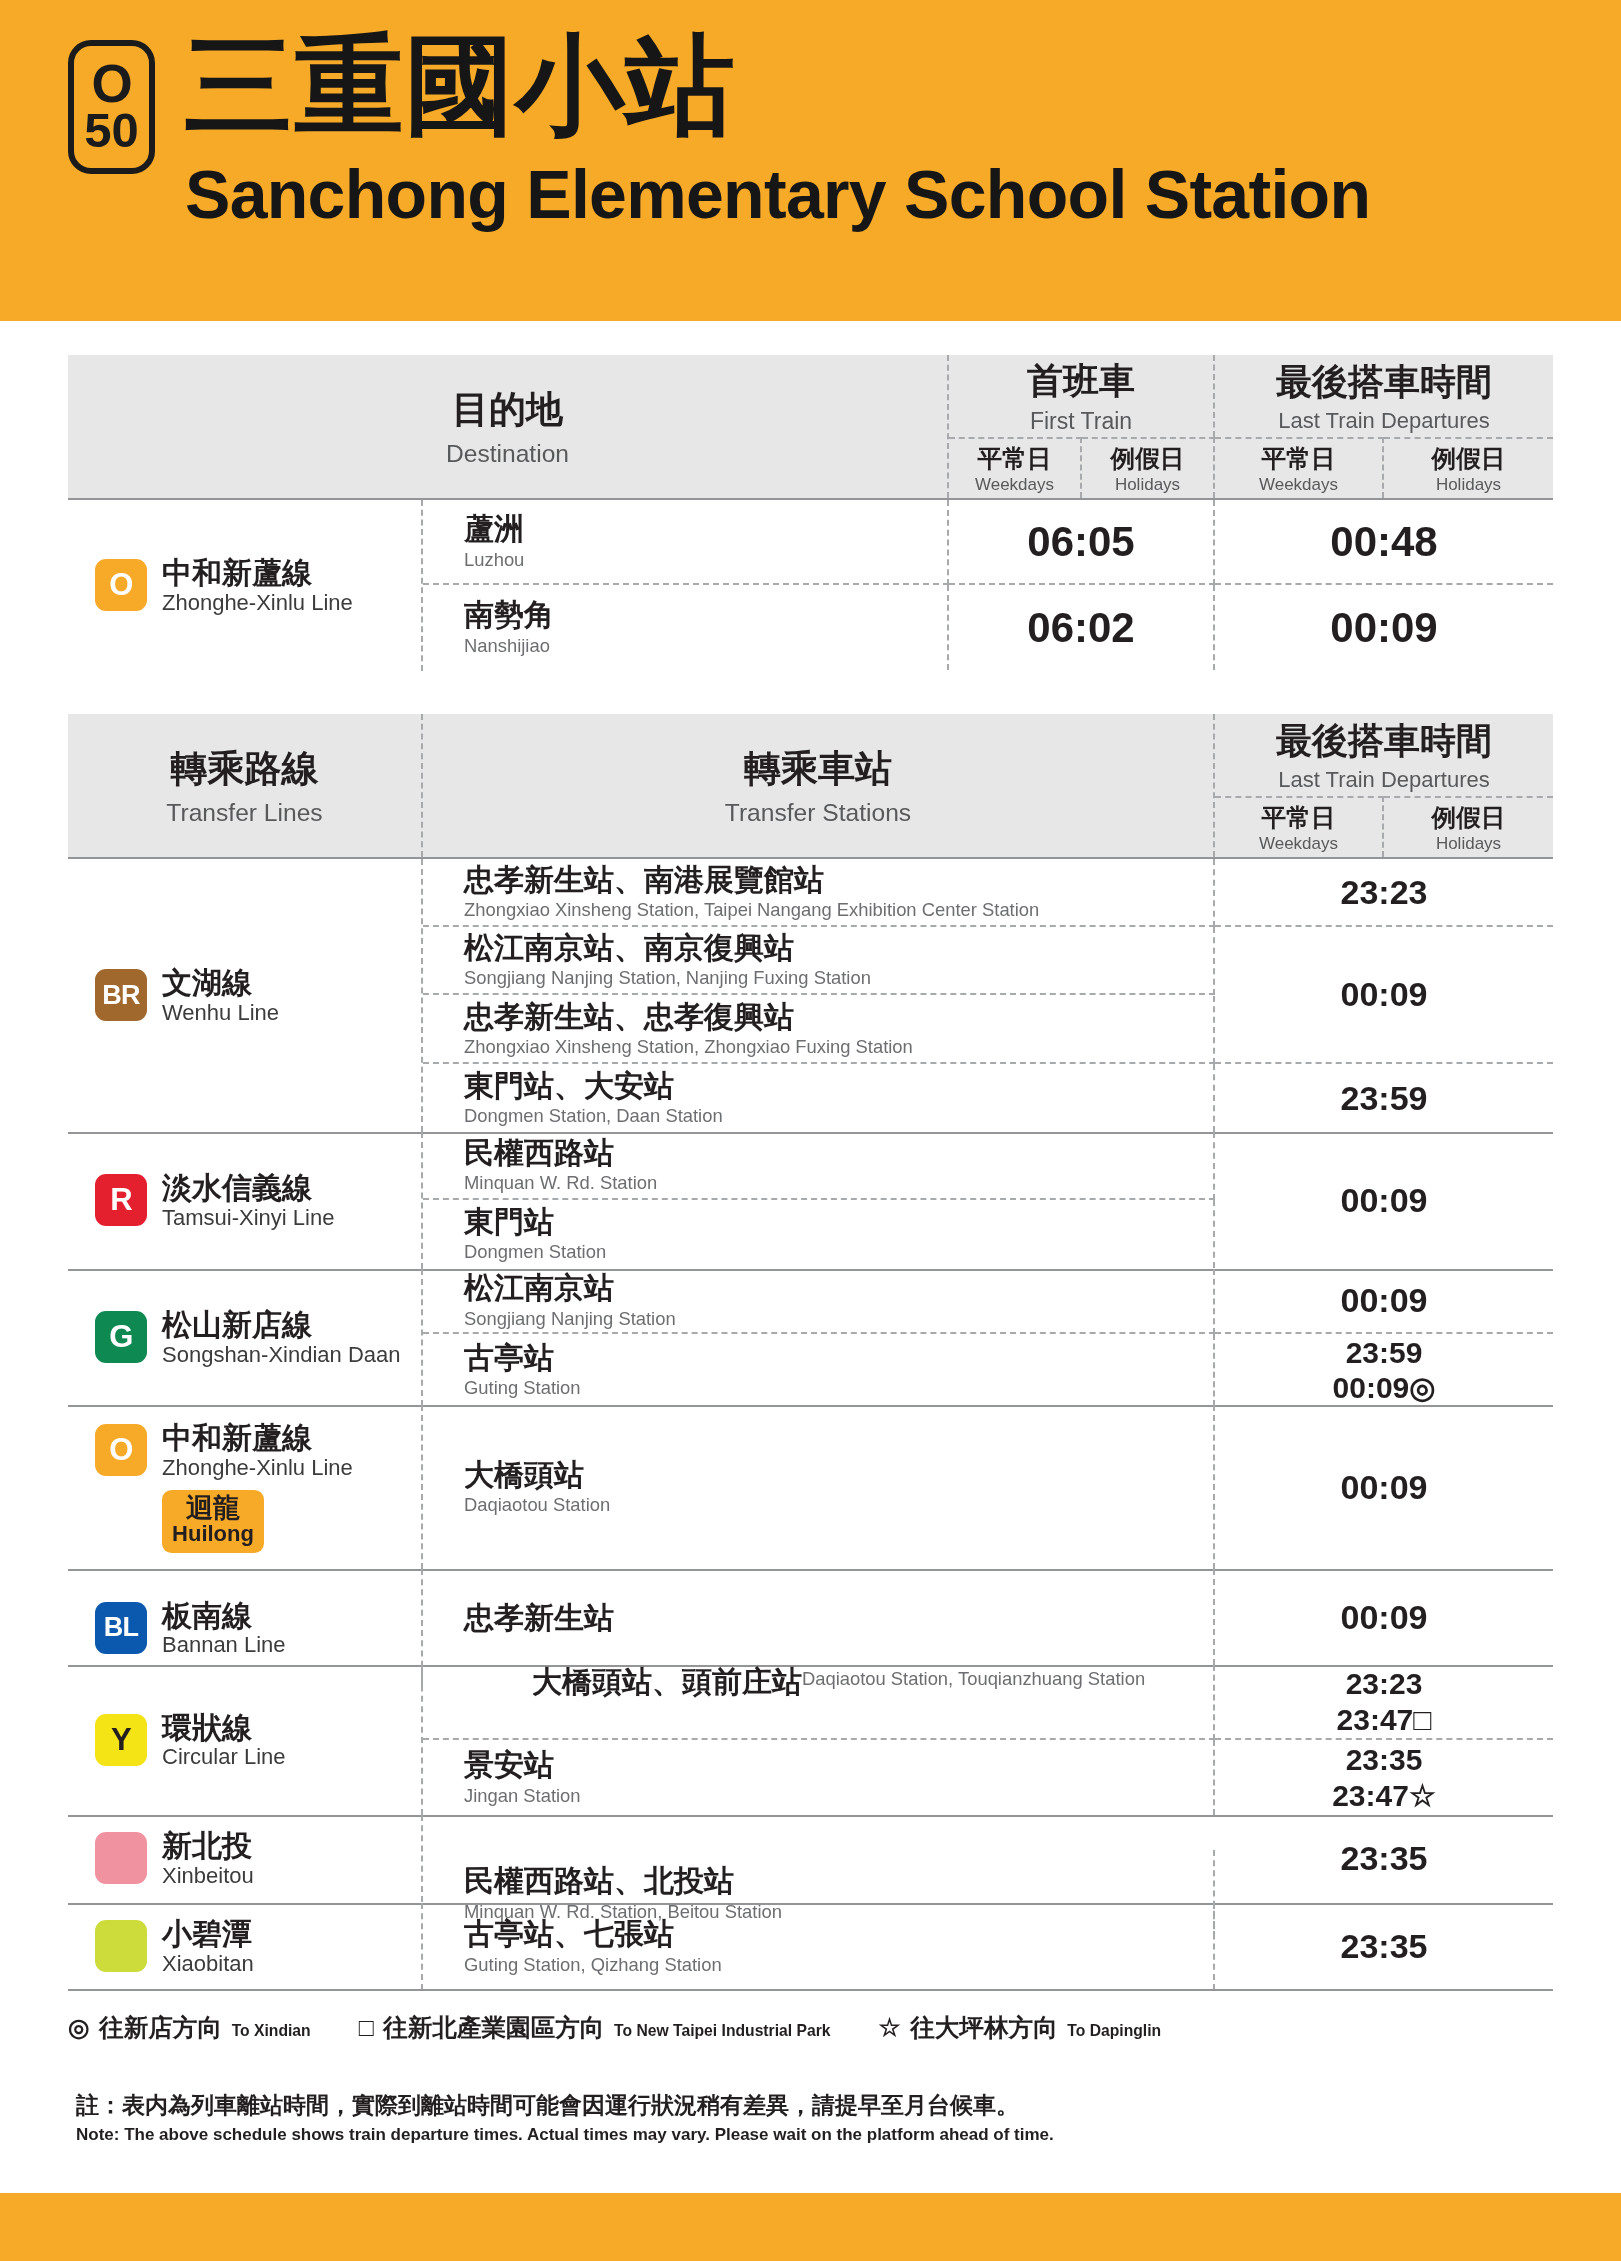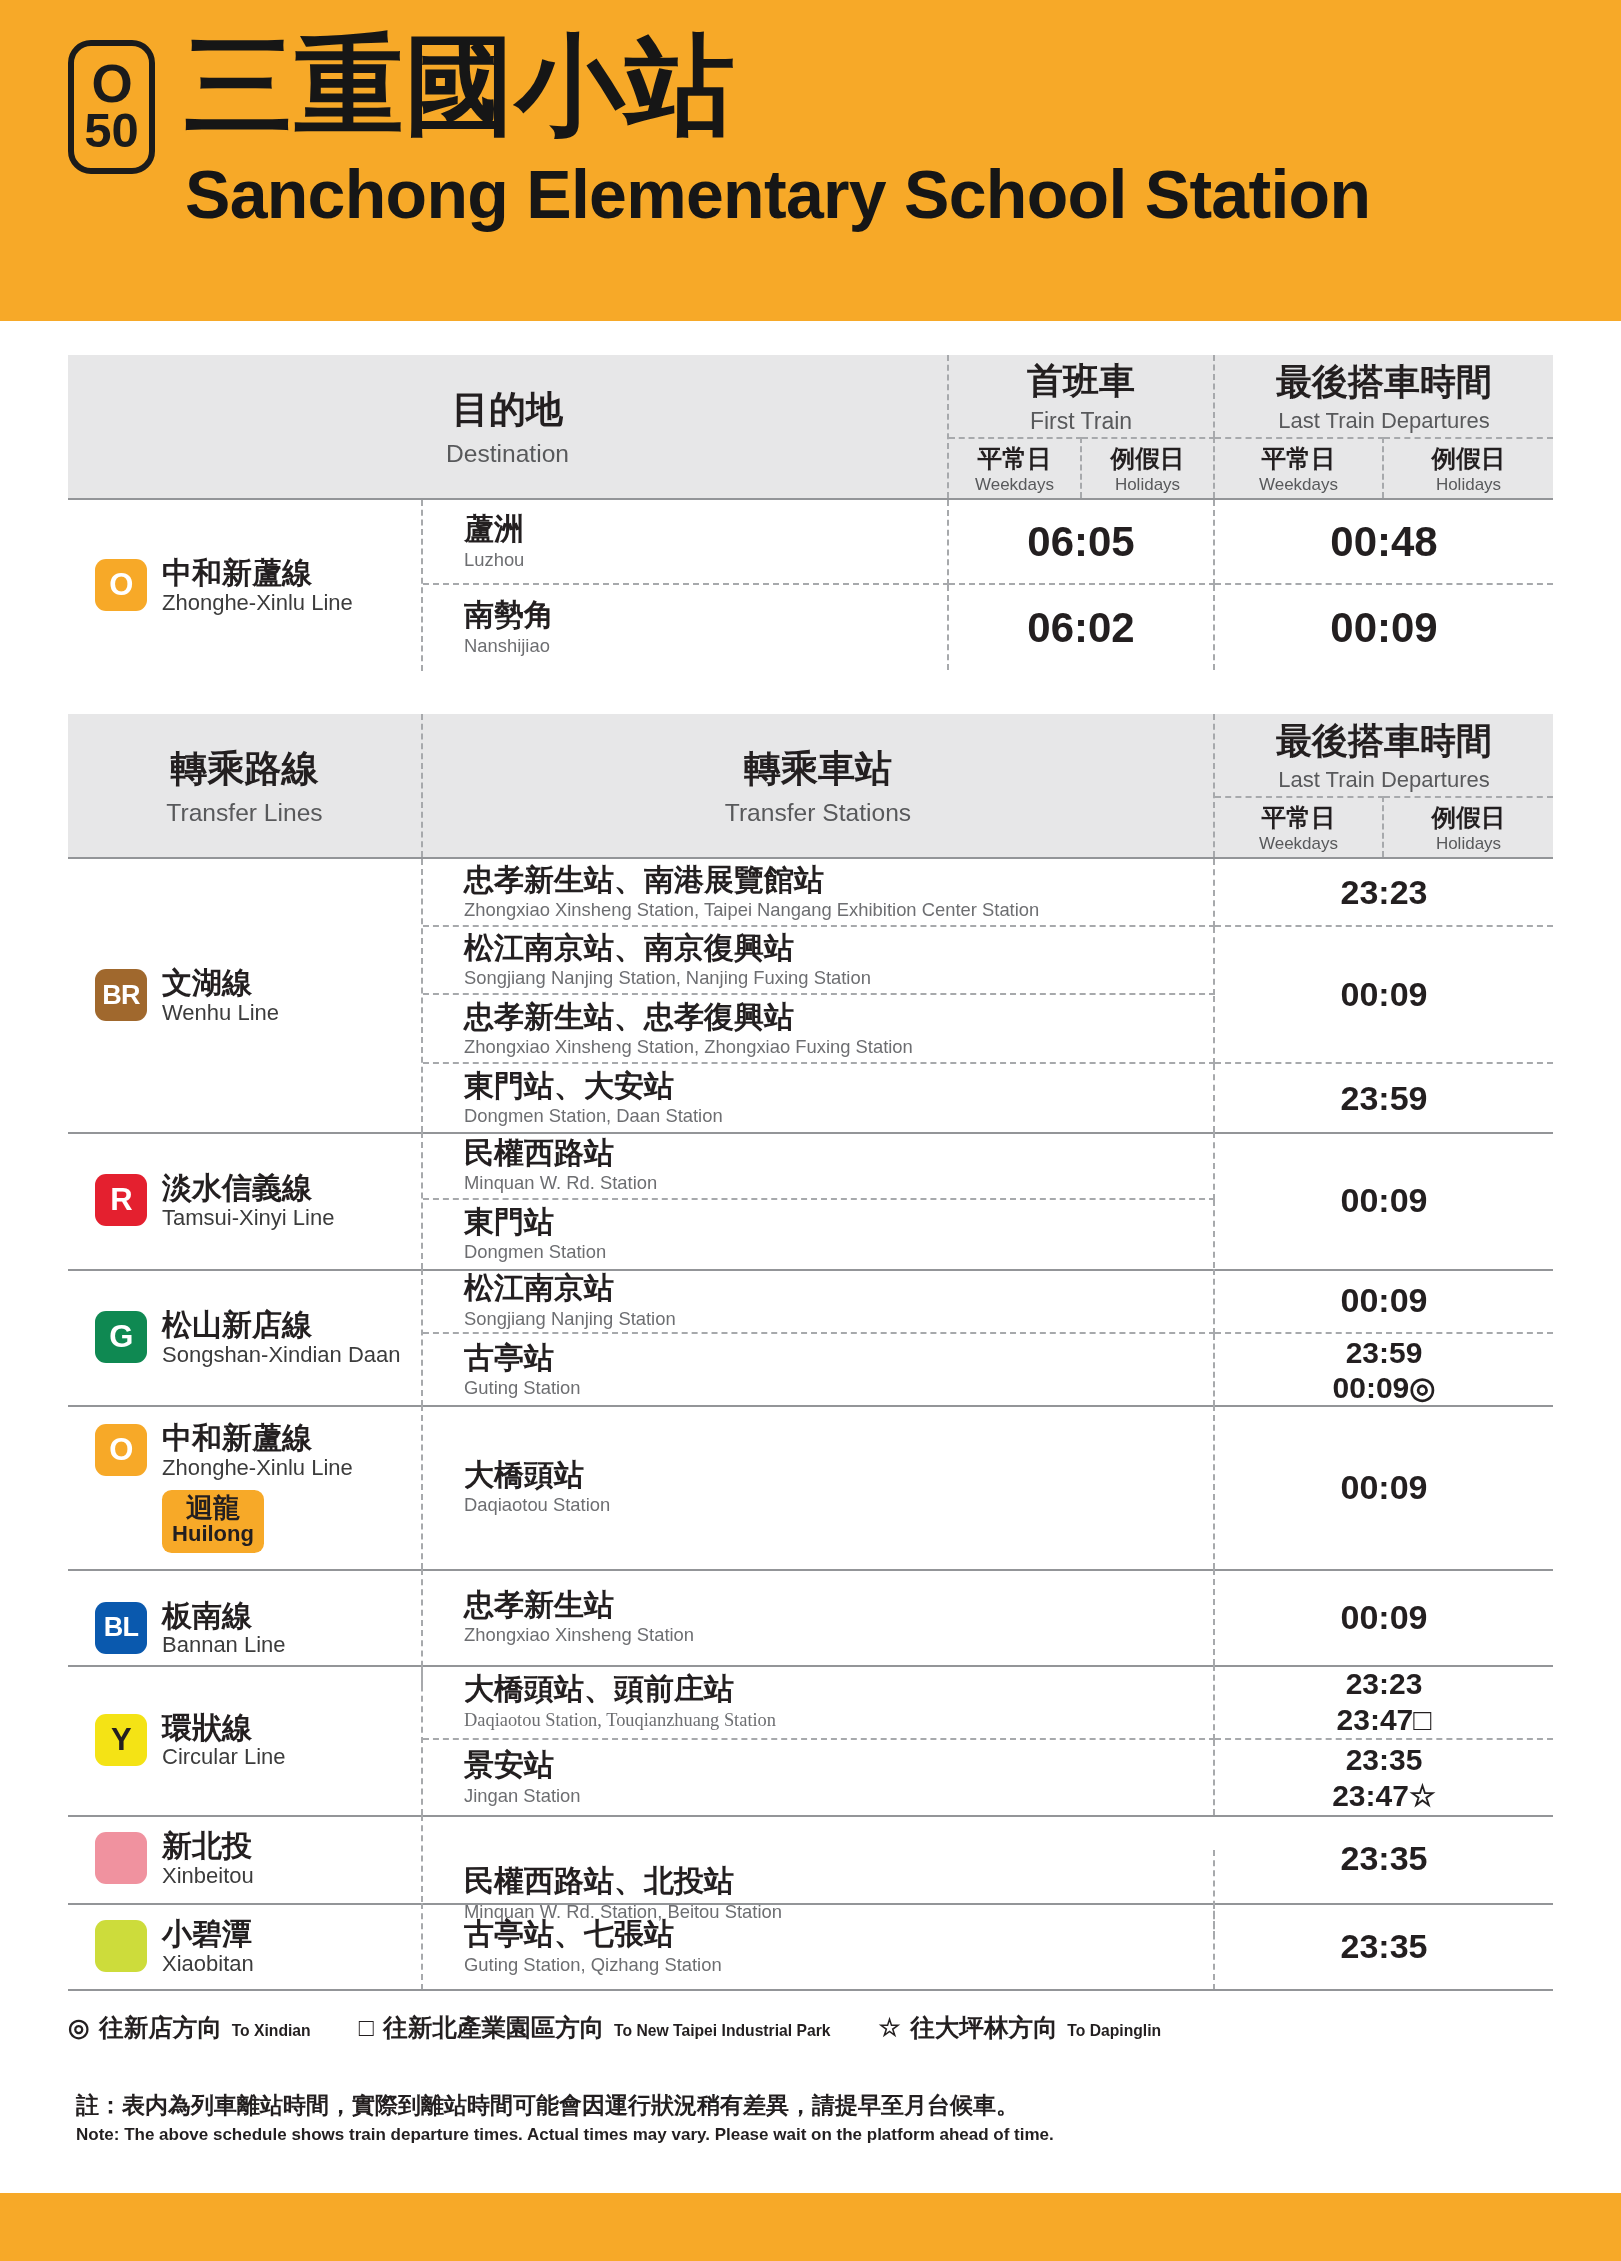--- a/index.html
+++ b/index.html
@@ -319,38 +319,37 @@
         <div class="line-row">
           <div class="line-icon small-text" style="background:#0a59ae;">BL</div>
           <div class="line-names">
             <div class="n-zh">板南線</div>
             <div class="n-en">Bannan Line</div>
           </div>
         </div>
       </div>
       <div class="blk" style="left:355px; top:710px; width:792px; height:96px; border-right:2px dashed #a7a9ac; display:flex; flex-direction:column; justify-content:center; padding-left:41px;">
         <div class="st-zh">忠孝新生站</div>
-        <div class="st-en">Zhongxiao Xinsheng Station</div>
       </div>
       <div class="blk ctr" style="left:1147px; top:710px; width:338px; height:96px;">
         <div class="time-mid">00:09</div>
       </div>
 
       <div class="blk" style="left:0; top:806px; width:1485px; height:0; border-top:2px solid #939598;"></div>
 
       <div class="blk" style="left:0; top:806px; width:355px; height:150px; border-right:2px dashed #a7a9ac; display:flex; align-items:center; padding-left:27px;">
         <div class="line-row">
           <div class="line-icon" style="background:#f4e315; color:#231f20;">Y</div>
           <div class="line-names">
             <div class="n-zh">環狀線</div>
             <div class="n-en">Circular Line</div>
           </div>
         </div>
       </div>
-      <div class="blk" style="left:355px; top:806px; width:792px; height:75px; border-right:2px dashed #a7a9ac; border-bottom:2px dashed #a7a9ac; display:flex; flex-direction:column; justify-content:center; padding-left:41px;font-family:Liberation Serif, serif;">
+      <div class="blk" style="left:355px; top:806px; width:792px; height:75px; border-right:2px dashed #a7a9ac; border-bottom:2px dashed #a7a9ac; display:flex; flex-direction:row; justify-content:center; padding-left:41px;">
         <div class="st-zh">大橋頭站、頭前庄站</div>
         <div class="st-en">Daqiaotou Station, Touqianzhuang Station</div>
       </div>
       <div class="blk ctr" style="left:1147px; top:806px; width:338px; height:75px; border-bottom:2px dashed #a7a9ac;">
         <div class="time-stack" style="white-space:pre-line;">23:23
 23:47□</div>
       </div>
       <div class="blk" style="left:355px; top:881px; width:792px; height:75px; border-right:2px dashed #a7a9ac; display:flex; flex-direction:column; justify-content:center; padding-left:41px;">
         <div class="st-zh">景安站</div>
         <div class="st-en">Jingan Station</div>

